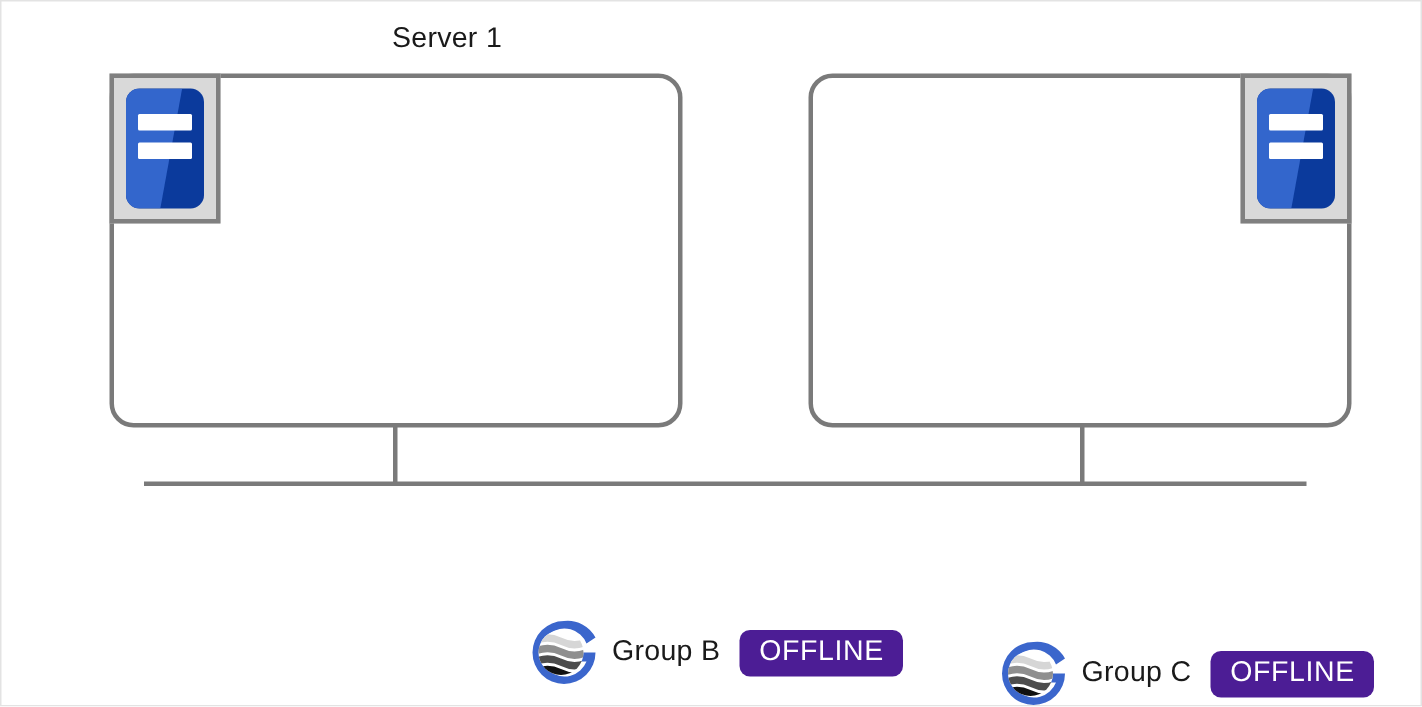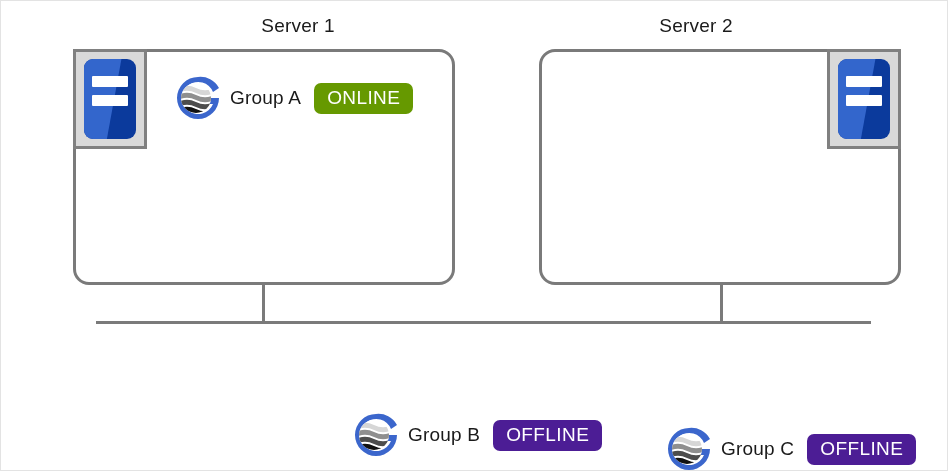--- a/index.html
+++ b/index.html
@@ -128,41 +128,21 @@
   <div class="server-box" style="left:72px; top:48px; width:382px; height:236px;"></div>
 
   <div class="server-icon" style="left:72px; top:48px; width:74px; height:100px;">
     <div class="chassis">
       <div class="face"></div>
       <div class="bar b1"></div>
       <div class="bar b2"></div>
     </div>
   </div>
 
-  <div class="group-row" style="left:172px; top:72px;">
-    <svg class="group-logo" width="50" height="50" viewBox="0 0 100 100">
-      <defs>
-        <clipPath id="gclipA">
-            <circle cx="46" cy="50" r="30"></circle>
-          </clipPath>
-      </defs>
-      <path d="M50 8 A42 42 0 1 0 50 92 A42 42 0 0 0 92 50 L62 50 L62 62 L80 62 A32 32 0 1 1 80 38 L92 30 A42 42 0 0 0 50 8 Z" fill="#3b66cc"></path>
-      <circle cx="46" cy="50" r="30" fill="#ffffff"></circle>
-      <g clip-path="url(#gclipA)">
-        <path d="M10 30 q18 -9 36 0 q18 9 36 0 v10 q-18 9 -36 0 q-18 -9 -36 0 Z" fill="#d6d6d6"></path>
-        <path d="M10 44 q18 -9 36 0 q18 9 36 0 v10 q-18 9 -36 0 q-18 -9 -36 0 Z" fill="#8f8f8f"></path>
-        <path d="M10 58 q18 -9 36 0 q18 9 36 0 v10 q-18 9 -36 0 q-18 -9 -36 0 Z" fill="#4d4d4d"></path>
-        <path d="M10 72 q18 -9 36 0 q18 9 36 0 v14 h-72 Z" fill="#111111"></path>
-      </g>
-    </svg>
-    <span class="group-label">Group A</span>
-    <span class="status-badge status-online">ONLINE</span>
-  </div>
 
-  <div class="server-title" style="left:575px; top:14px; width:240px;">Server 2</div>
 
   <div class="server-box" style="left:538px; top:48px; width:362px; height:236px;"></div>
 
   <div class="server-icon" style="left:826px; top:48px; width:74px; height:100px;">
     <div class="chassis">
       <div class="face"></div>
       <div class="bar b1"></div>
       <div class="bar b2"></div>
     </div>
   </div>

